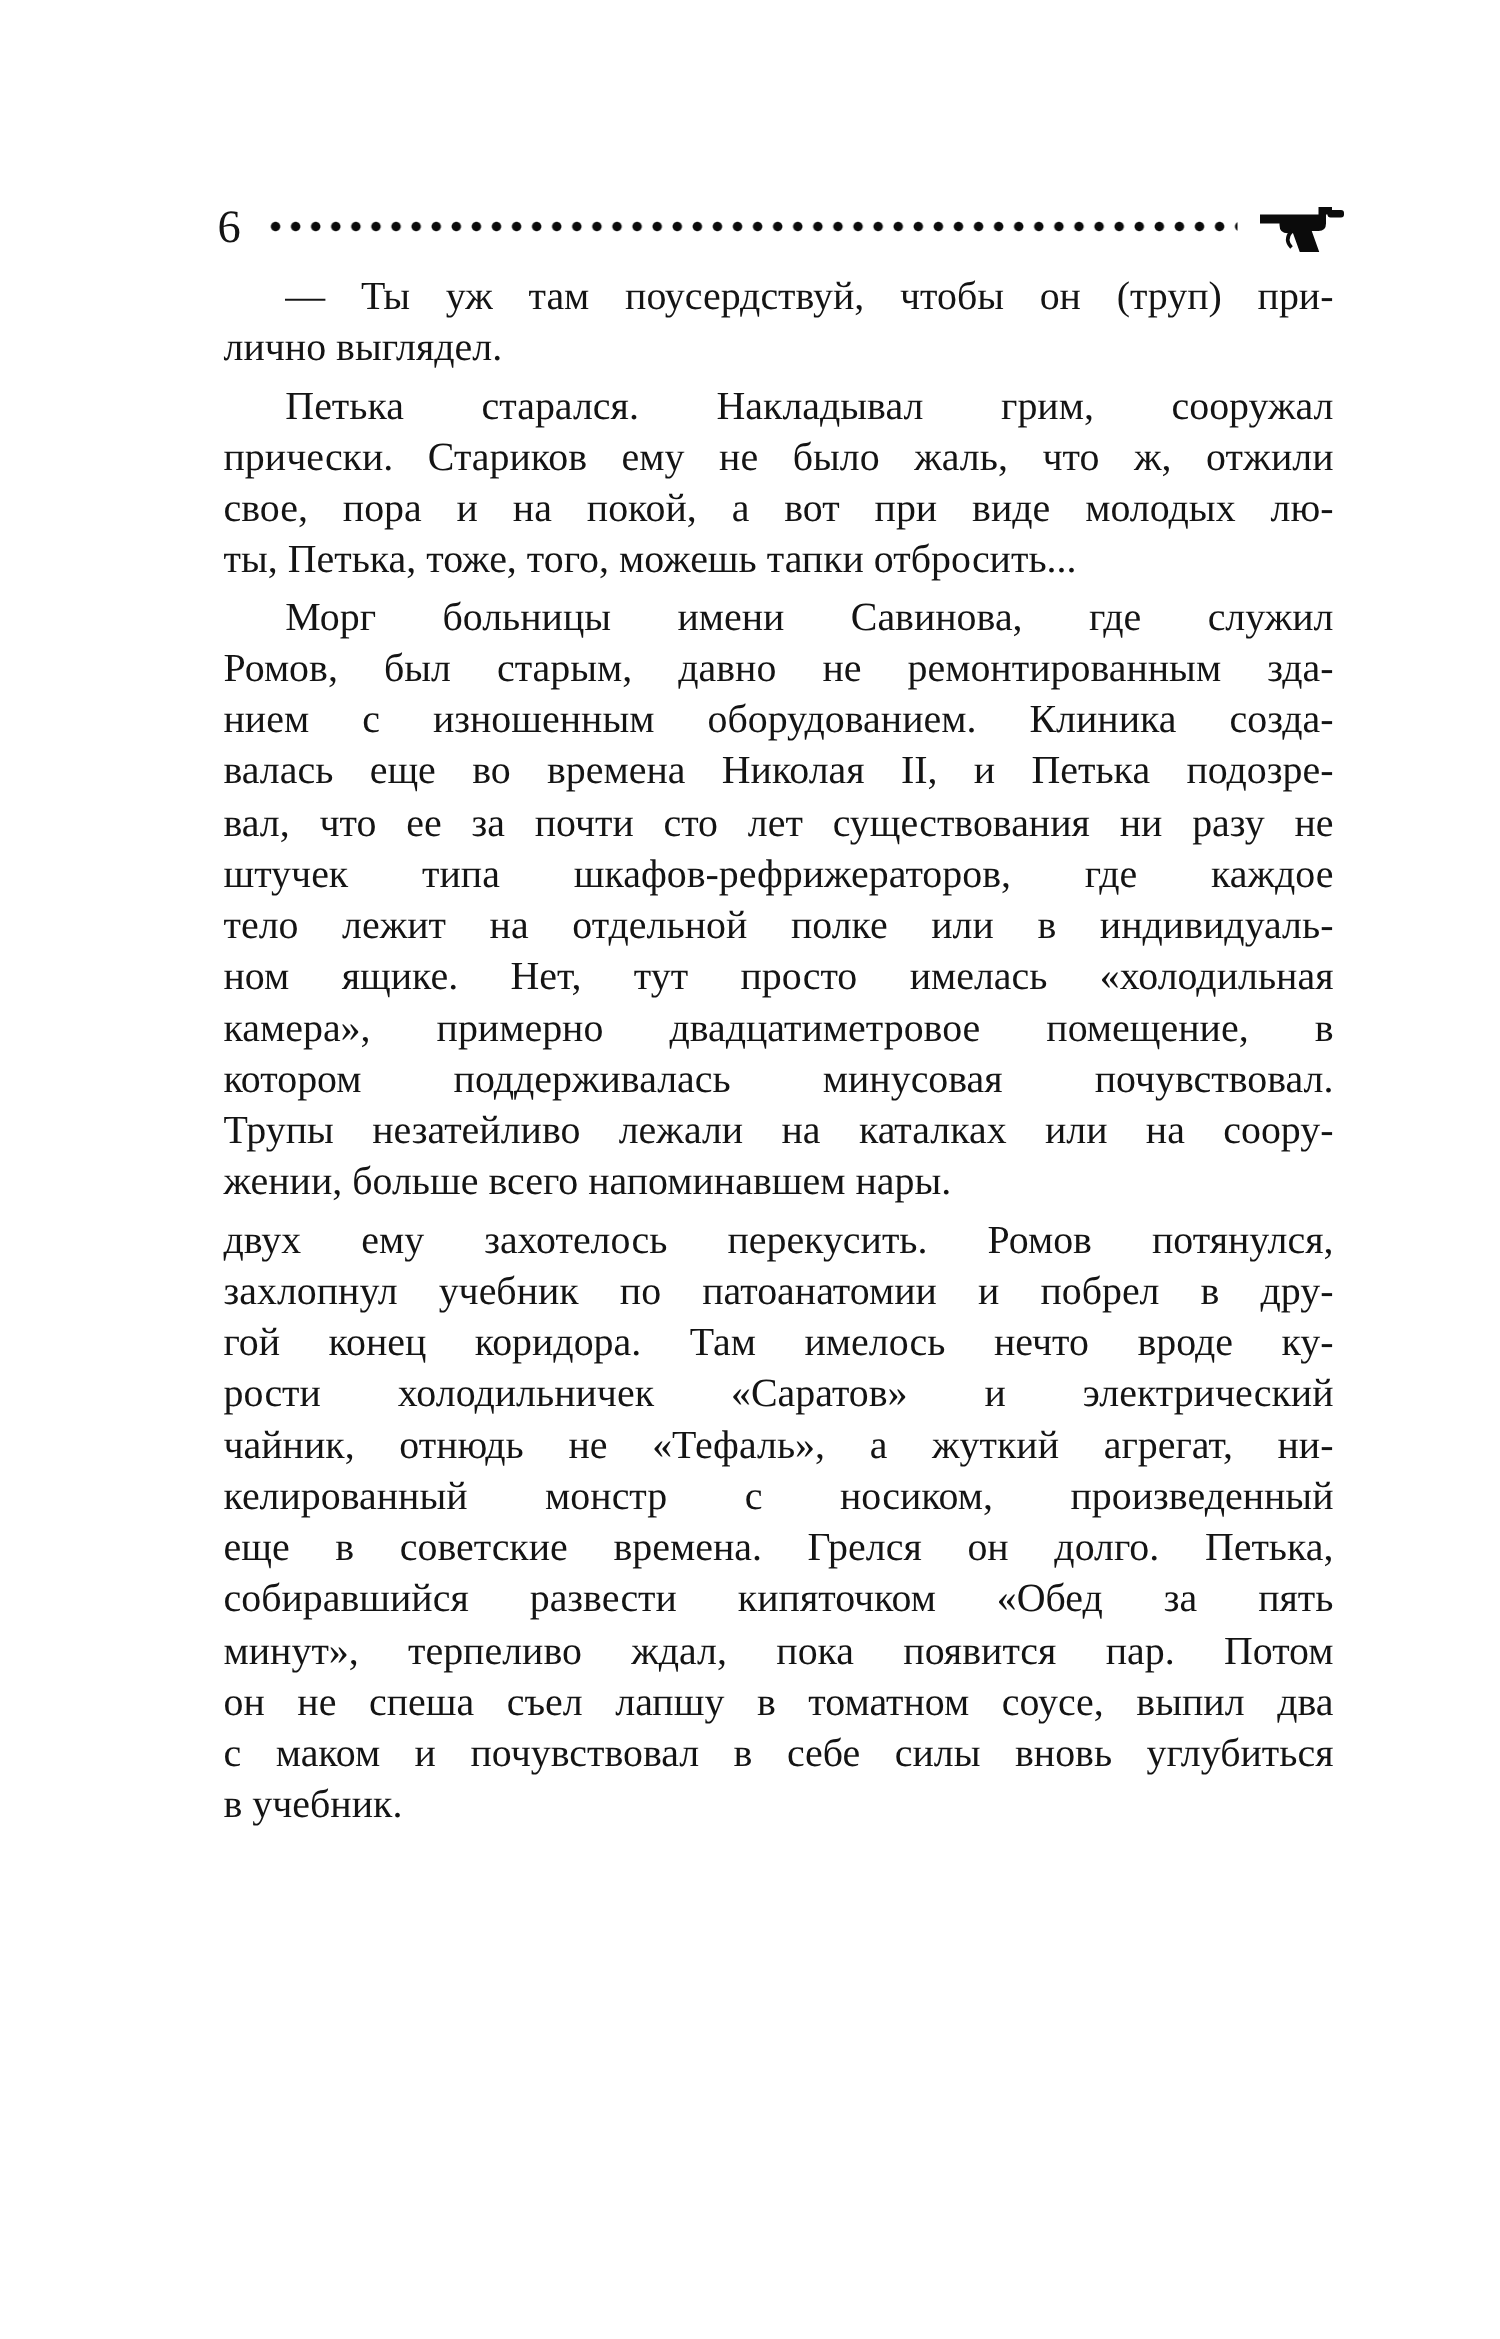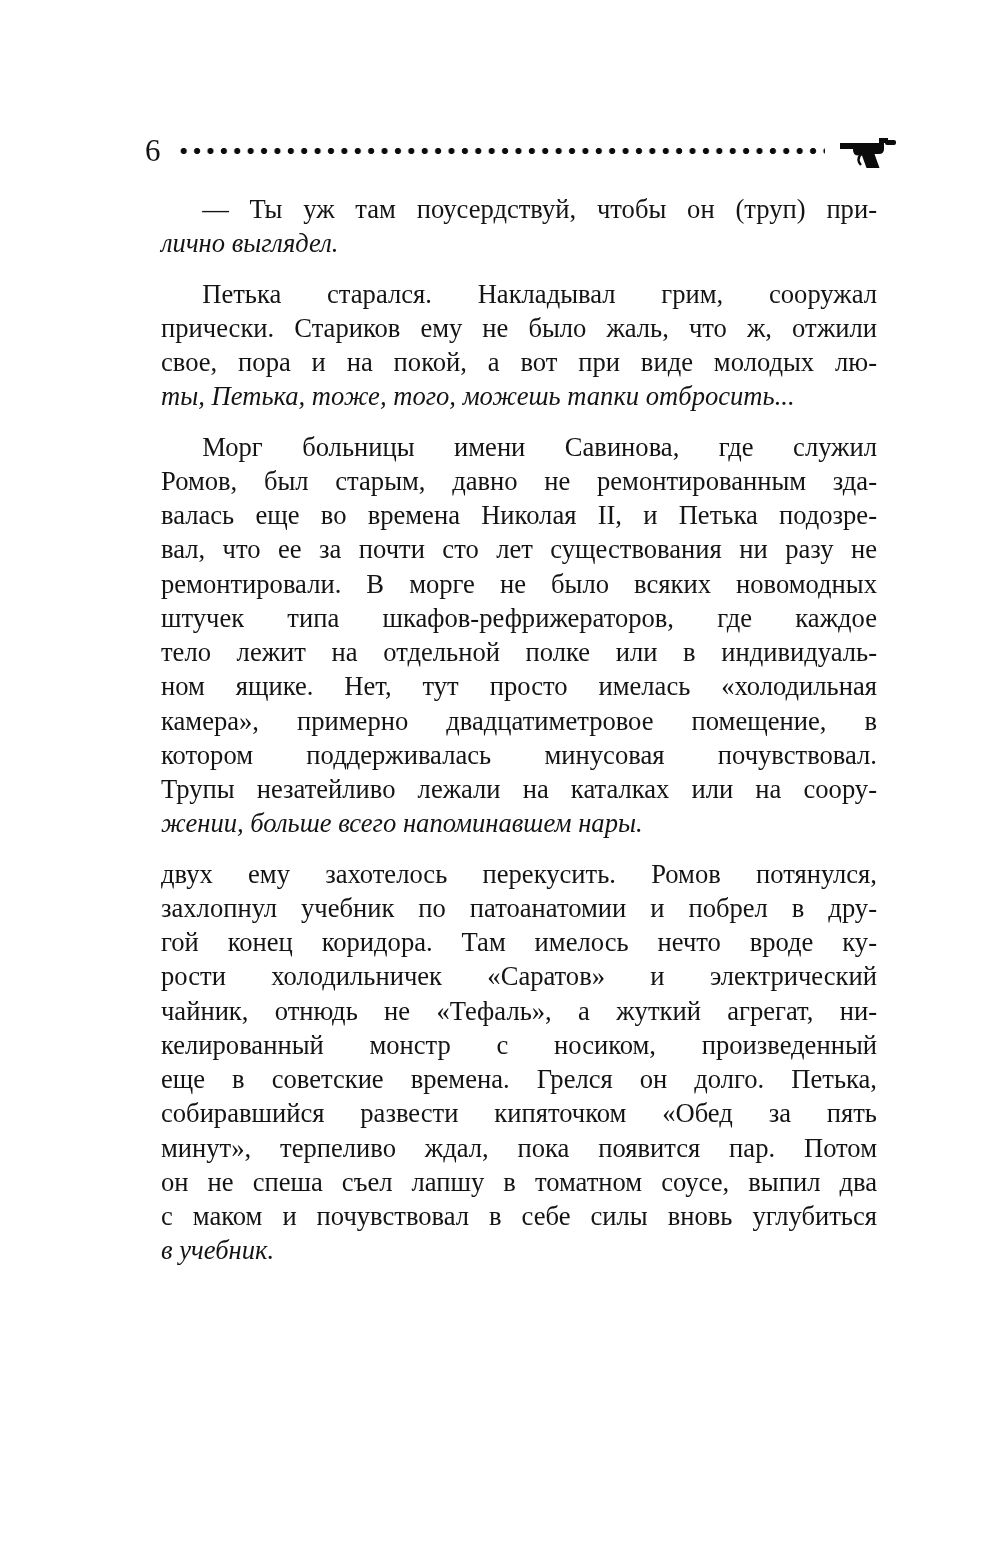--- a/index.html
+++ b/index.html
@@ -46,28 +46,28 @@
     height: 38px;
   }
   .text-block {
     position: absolute;
     top: 176px;
     left: 145px;
     width: 748px;
     font-size: 26.6px;
     line-height: 34.25px;
   }
-  .paragraph { margin: 16px; padding: 0; }
+  .paragraph { margin: 4px; padding: 0; }
   .line {
     text-align: justify;
     text-align-last: justify;
     white-space: normal;
   }
   .line.first { text-indent: 1.55em; }
-  .line.last  { text-align-last: left; font-style: italic; }
+  .line.last  { text-align-last: left; }
 </style>
 </head>
 <body>
 
 <div class="page">
 
   <div class="header-row">
     <span class="page-number">6</span>
     <span class="dot-leader"></span>
     <span class="gun-icon">
@@ -86,23 +86,23 @@
       </div>
       <div class="paragraph">
         <div class="line first">Петька старался. Накладывал грим, сооружал</div>
         <div class="line">прически. Стариков ему не было жаль, что ж, отжили</div>
         <div class="line">свое, пора и на покой, а вот при виде молодых лю-</div>
         <div class="line last">ты, Петька, тоже, того, можешь тапки отбросить...</div>
       </div>
       <div class="paragraph">
         <div class="line first">Морг больницы имени Савинова, где служил</div>
         <div class="line">Ромов, был старым, давно не ремонтированным зда-</div>
+        <div class="line">нием с изношенным оборудованием. Клиника созда-</div>
         <div class="line">валась еще во времена Николая II, и Петька подозре-</div>
         <div class="line">вал, что ее за почти сто лет существования ни разу не</div>
-        <div class="line">ремонтировали. В морге не было всяких новомодных</div>
         <div class="line">штучек типа шкафов-рефрижераторов, где каждое</div>
         <div class="line">тело лежит на отдельной полке или в индивидуаль-</div>
         <div class="line">ном ящике. Нет, тут просто имелась «холодильная</div>
         <div class="line">камера», примерно двадцатиметровое помещение, в</div>
         <div class="line">котором поддерживалась минусовая почувствовал.</div>
         <div class="line">Трупы незатейливо лежали на каталках или на соору-</div>
         <div class="line last">жении, больше всего напоминавшем нары.</div>
       </div>
       <div class="paragraph">
         <div class="line">двух ему захотелось перекусить. Ромов потянулся,</div>

